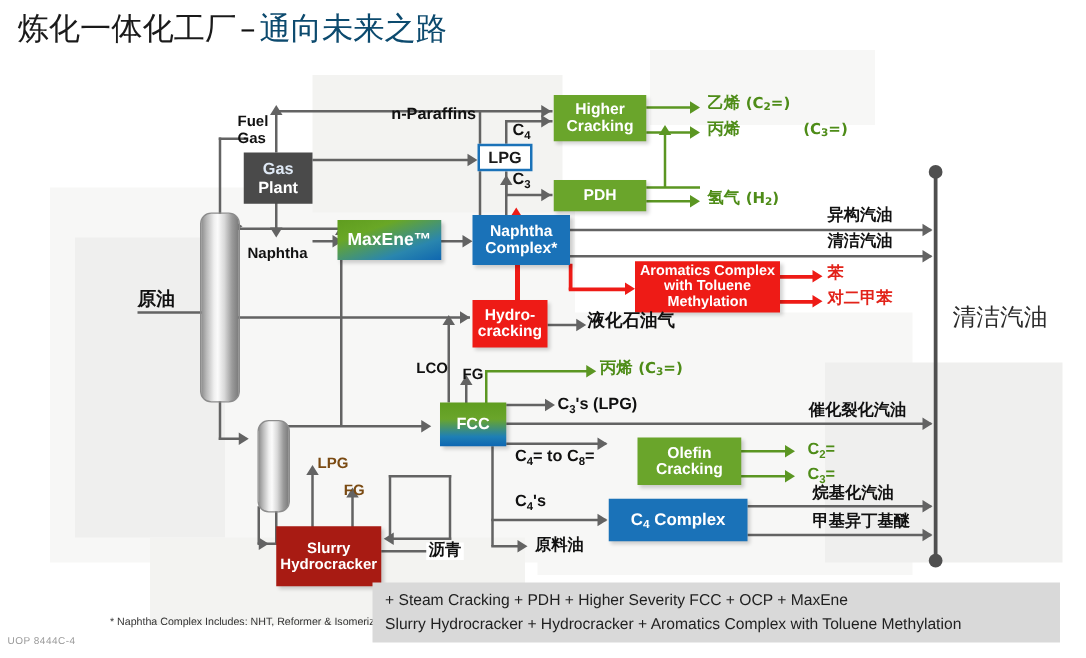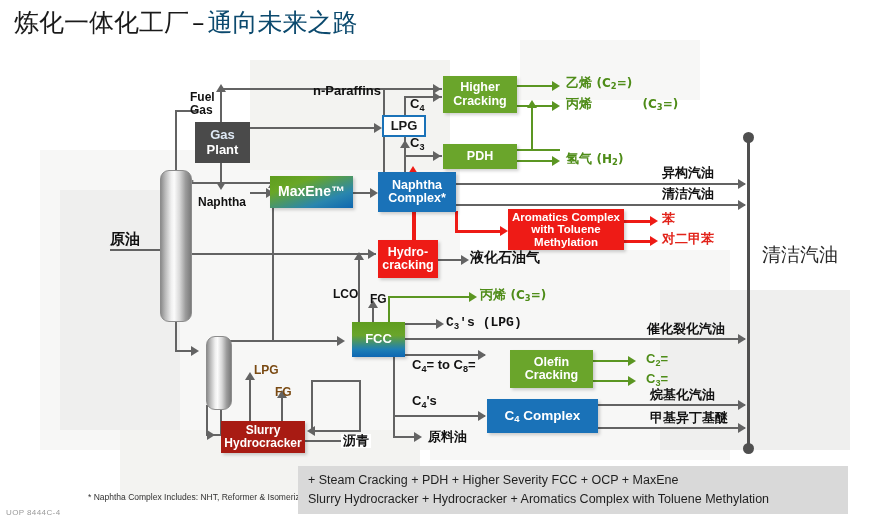--- a/index.html
+++ b/index.html
@@ -306,21 +306,21 @@
     <div>
       <div>Olefin</div>
       <div>Cracking</div>
     </div>
   </div>
 
   <div class="box blue" style="left:487px;top:399px;width:111px;height:34px;font-size:13.5px;">
     <span>C<sub>4</sub> Complex</span>
   </div>
 
-  <div class="box darkred" style="left:221px;top:421px;width:84px;height:32px;font-size:12px;">
+  <div class="box darkred" style="left:221px;top:421px;width:84px;height:48px;font-size:12px;">
     <div>
       <div>Slurry</div>
       <div>Hydrocracker</div>
     </div>
   </div>
 
   <div class="lb cn" style="left:110px;top:232px;font-size:15px;">原油</div>
 
   <div class="lb" style="left:190px;top:91px;">Fuel</div>
   <div class="lb" style="left:190px;top:104px;">Gas</div>
@@ -331,21 +331,21 @@
 
   <div class="lb" style="left:410px;top:97px;font-size:13px;">C<sub>4</sub></div>
   <div class="lb" style="left:410px;top:136px;font-size:13px;">C<sub>3</sub></div>
 
   <div class="lb" style="left:333px;top:288px;"><span>LCO</span></div>
   <div class="lb" style="left:370px;top:293px;"><span>FG</span></div>
 
   <div class="lb orange" style="left:254px;top:364px;"><span>LPG</span></div>
   <div class="lb orange" style="left:275px;top:386px;"><span>FG</span></div>
 
-  <div class="lb" style="left:446px;top:316px;font-size:13px;font-family:Liberation Mono, monospace;">C<sub>3</sub>'s (LPG)</div>
+  <div class="lb" style="left:446px;top:316px;font-size:13px;">C<sub>3</sub>'s (LPG)</div>
   <div class="lb" style="left:412px;top:358px;font-size:13px;">C<sub>4</sub>= to C<sub>8</sub>=</div>
   <div class="lb" style="left:412px;top:394px;font-size:13px;">C<sub>4</sub>'s</div>
 
   <div class="lb cn" style="left:428px;top:430px;font-size:13px;">原料油</div>
   <div class="lb cn" style="left:341px;top:434px;font-size:13px;background:#fff;padding:0 2px;">沥青</div>
 
   <div class="lb cn green" style="left:566px;top:76px;">乙烯 <span style="font-size:12px;">(C<sub>2</sub>=)</span></div>
   <div class="lb cn green" style="left:566px;top:97px;">丙烯 <span style="font-size:12px;margin-left:46px;">(C<sub>3</sub>=)</span></div>
   <div class="lb cn green" style="left:566px;top:152px;">氢气 <span style="font-size:12px;">(H<sub>2</sub>)</span></div>
 

